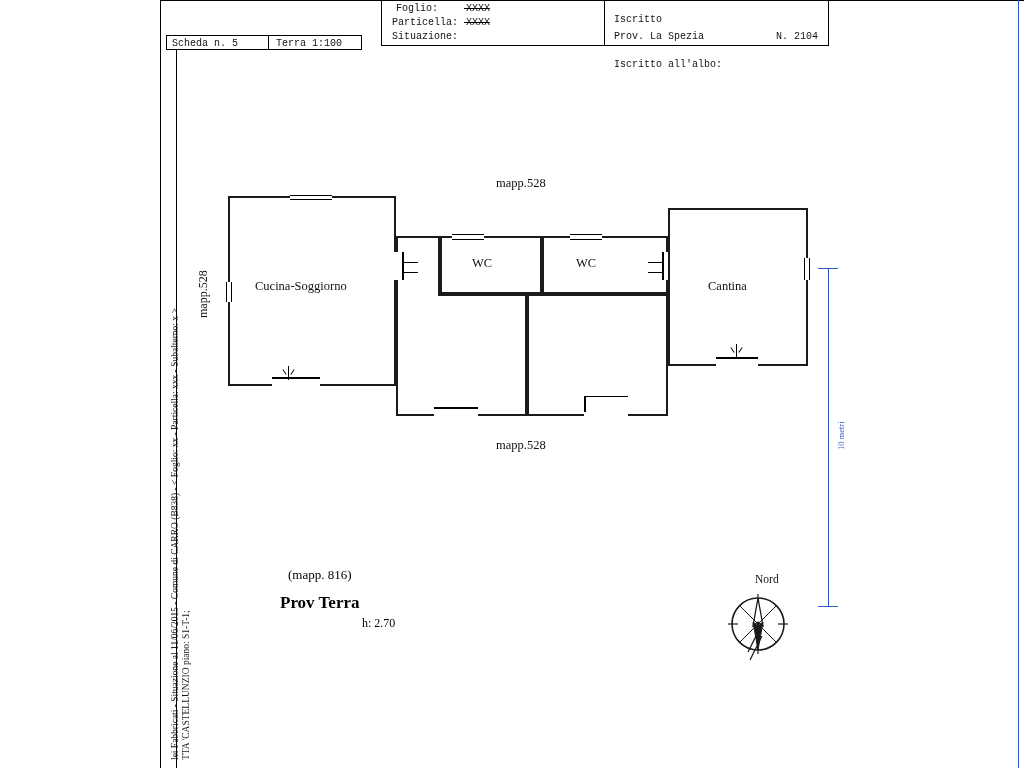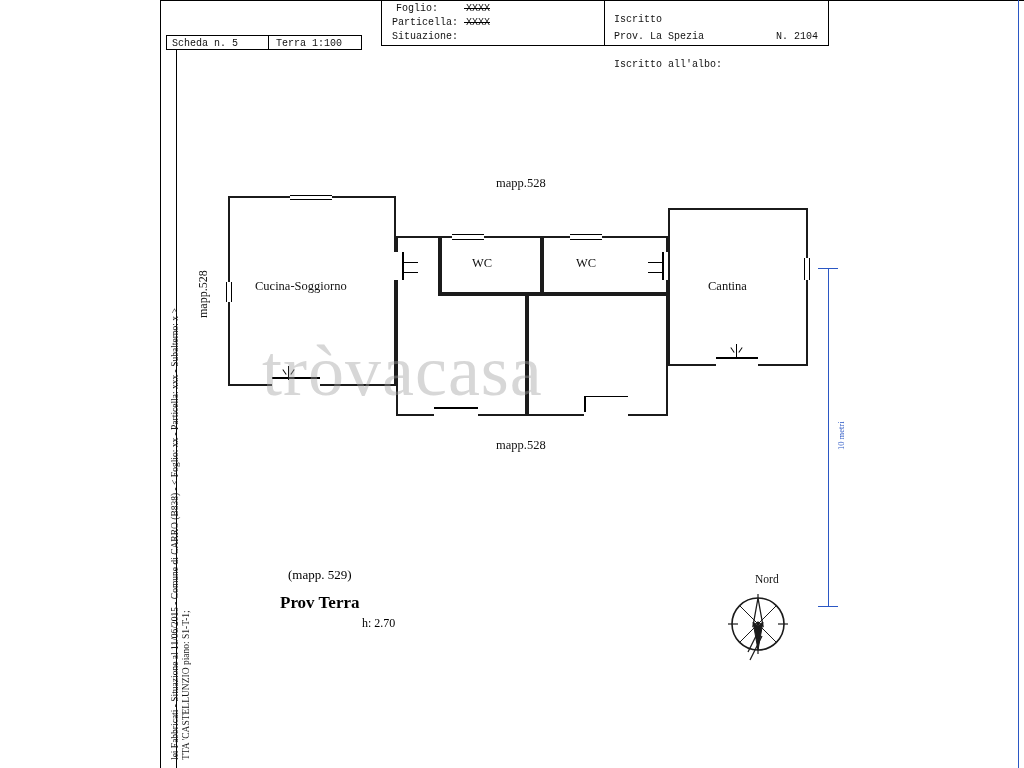--- a/index.html
+++ b/index.html
@@ -259,23 +259,22 @@
   <div class="frame-black" style="left:736px; top:344px; width:1px; height:14px;"></div>
   <div class="frame-black" style="left:732px; top:347px; width:1px; height:6px; transform:rotate(-35deg);"></div>
   <div class="frame-black" style="left:740px; top:347px; width:1px; height:6px; transform:rotate(35deg);"></div>
 
   <div class="lbl lbl-room" style="left:708px; top:279px;">Cantina</div>
 
   <div class="lbl mapp-lbl" style="left:496px; top:176px;">mapp.528</div>
   <div class="lbl mapp-lbl" style="left:496px; top:438px;">mapp.528</div>
   <div class="vert-lbl" style="left:196px; top:318px;">mapp.528</div>
 
-  <div class="watermark">tròvacasa</div>
-
-  <div class="mapp529" style="left:288px; top:567px;">(mapp. 529)</div>
+
+  <div class="mapp529" style="left:288px; top:567px;">(mapp. 816)</div>
   <div class="title-main" style="left:280px; top:593px;">Prov Terra</div>
   <div class="title-sub" style="left:314px; top:616px;">h: 2.70</div>
 
   <div class="nord-lbl" style="left:755px; top:573px;">Nord</div>
   <svg class="abs" style="left:726px; top:592px;" width="64" height="70" viewBox="0 0 64 70">
     <circle cx="32" cy="32" r="26" fill="#ffffff" stroke="#1b1b1b" stroke-width="1.6"></circle>
     <line x1="32" y1="2" x2="32" y2="12" stroke="#1b1b1b" stroke-width="1.2"></line>
     <line x1="32" y1="52" x2="32" y2="62" stroke="#1b1b1b" stroke-width="1.2"></line>
     <line x1="2" y1="32" x2="12" y2="32" stroke="#1b1b1b" stroke-width="1.2"></line>
     <line x1="52" y1="32" x2="62" y2="32" stroke="#1b1b1b" stroke-width="1.2"></line>

